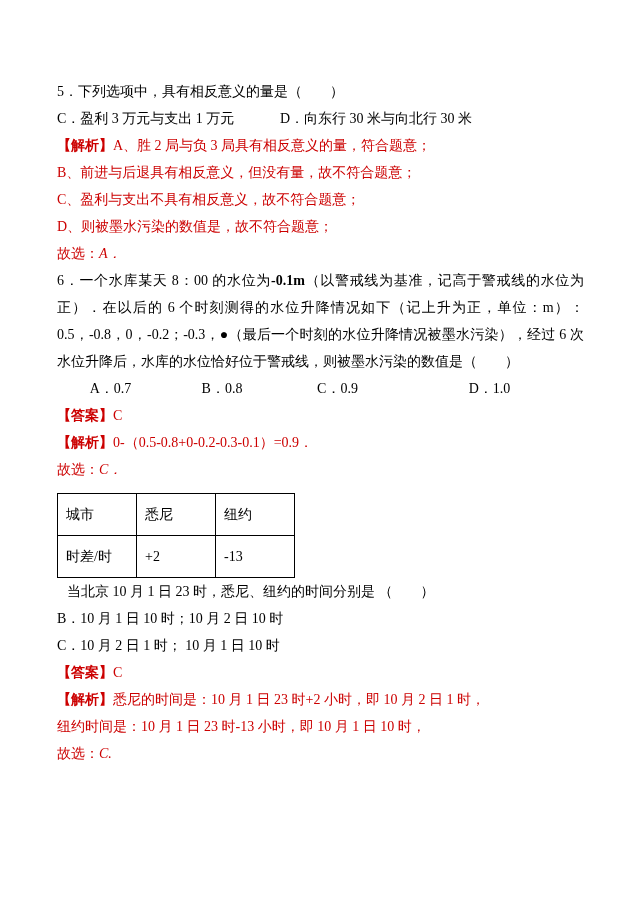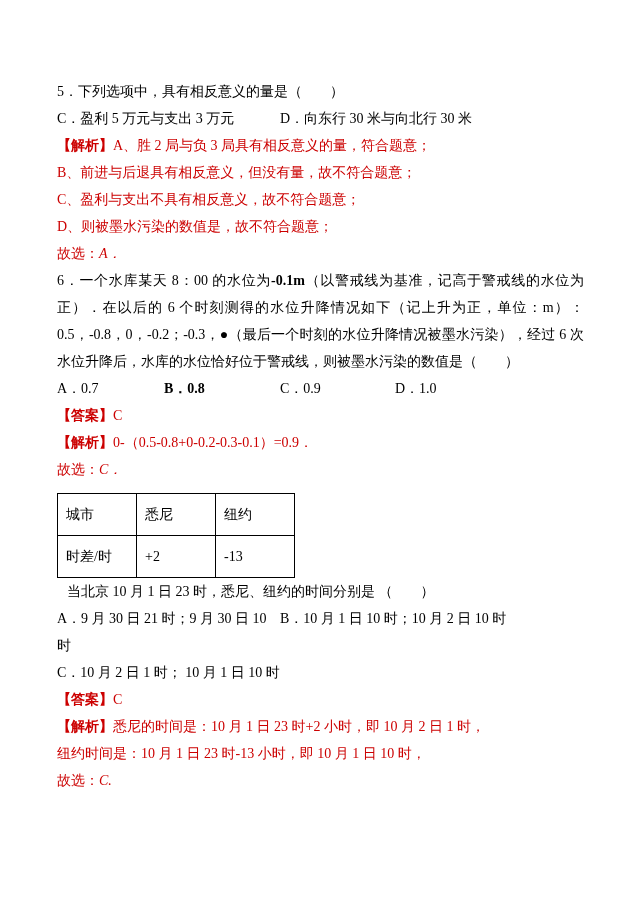--- a/index.html
+++ b/index.html
@@ -25,23 +25,23 @@
     text-align: justify;
   }
   .red { color: #cc0000; }
   .label-bold { font-weight: bold; }
   .opt-row {
     display: flex;
     line-height: 27px;
   }
   .opt-row .col-a { width: 223px; flex: 0 0 auto; }
   .opt-row .col-b { flex: 1 1 auto; }
-  .opt-row4 { display: flex; line-height: 27px; }
+  .opt-row4 { display: flex; line-height: 27px; text-align: center; }
   .opt-row4 .c1 { width: 107px; flex: 0 0 auto; }
-  .opt-row4 .c2 { width: 116px; flex: 0 0 auto; font-weight: bold; }
+  .opt-row4 .c2 { width: 116px; flex: 0 0 auto; }
   .opt-row4 .c3 { width: 115px; flex: 0 0 auto; }
   .opt-row4 .c4 { flex: 1 1 auto; }
   table.tz-table {
     border-collapse: collapse;
     margin: 10px 0 0 0;
   }
   table.tz-table td {
     border: 1px solid #000000;
     width: 70px;
     height: 41px;
@@ -52,21 +52,21 @@
   .indent { padding-left: 10px; }
   i { font-style: italic; }
 </style>
 </head>
 <body>
 
 <div class="page">
 
   <p>5．下列选项中，具有相反意义的量是（　　）</p>
   <div class="opt-row">
-    <span class="col-a">C．盈利 5 万元与支出 3 万元</span>
+    <span class="col-a">C．盈利 3 万元与支出 1 万元</span>
     <span class="col-b">D．向东行 30 米与向北行 30 米</span>
   </div>
   <p class="red"><span class="label-bold">【解析】</span><span>A、胜 2 局与负 3 局具有相反意义的量，符合题意；</span></p>
   <p class="red">B、前进与后退具有相反意义，但没有量，故不符合题意；</p>
   <p class="red">C、盈利与支出不具有相反意义，故不符合题意；</p>
   <p class="red">D、则被墨水污染的数值是，故不符合题意；</p>
   <p class="red"><span>故选：</span><i>A．</i></p>
 
   <p><span>6．一个水库某天 8：00 的水位为</span><b>-0.1m</b><span>（以警戒线为基准，记高于警戒线的水位为正）．在以后的 6 个时刻测得的水位升降情况如下（记上升为正，单位：m）：0.5，-0.8，0，-0.2；-0.3，●（最后一个时刻的水位升降情况被墨水污染），经过 6 次水位升降后，水库的水位恰好位于警戒线，则被墨水污染的数值是（　　）</span></p>
   <div class="opt-row4">
@@ -90,21 +90,20 @@
     <tr>
       <td>时差/时</td>
       <td>+2</td>
       <td>-13</td>
     </tr>
   </tbody>
     </table>
 
   <p class="indent">当北京 10 月 1 日 23 时，悉尼、纽约的时间分别是 （　　）</p>
   <div class="opt-row">
-    <span class="col-a">A．9 月 30 日 21 时；9 月 30 日 10 时</span>
     <span class="col-b">B．10 月 1 日 10 时；10 月 2 日 10 时</span>
   </div>
   <div class="opt-row">
     <span class="col-a">C．10 月 2 日 1 时； 10 月 1 日 10 时</span>
   </div>
   <p class="red"><span class="label-bold">【答案】</span><span>C</span></p>
   <p class="red"><span class="label-bold">【解析】</span><span>悉尼的时间是：10 月 1 日 23 时+2 小时，即 10 月 2 日 1 时，</span></p>
   <p class="red">纽约时间是：10 月 1 日 23 时-13 小时，即 10 月 1 日 10 时，</p>
   <p class="red"><span>故选：</span><i>C.</i></p>
 

